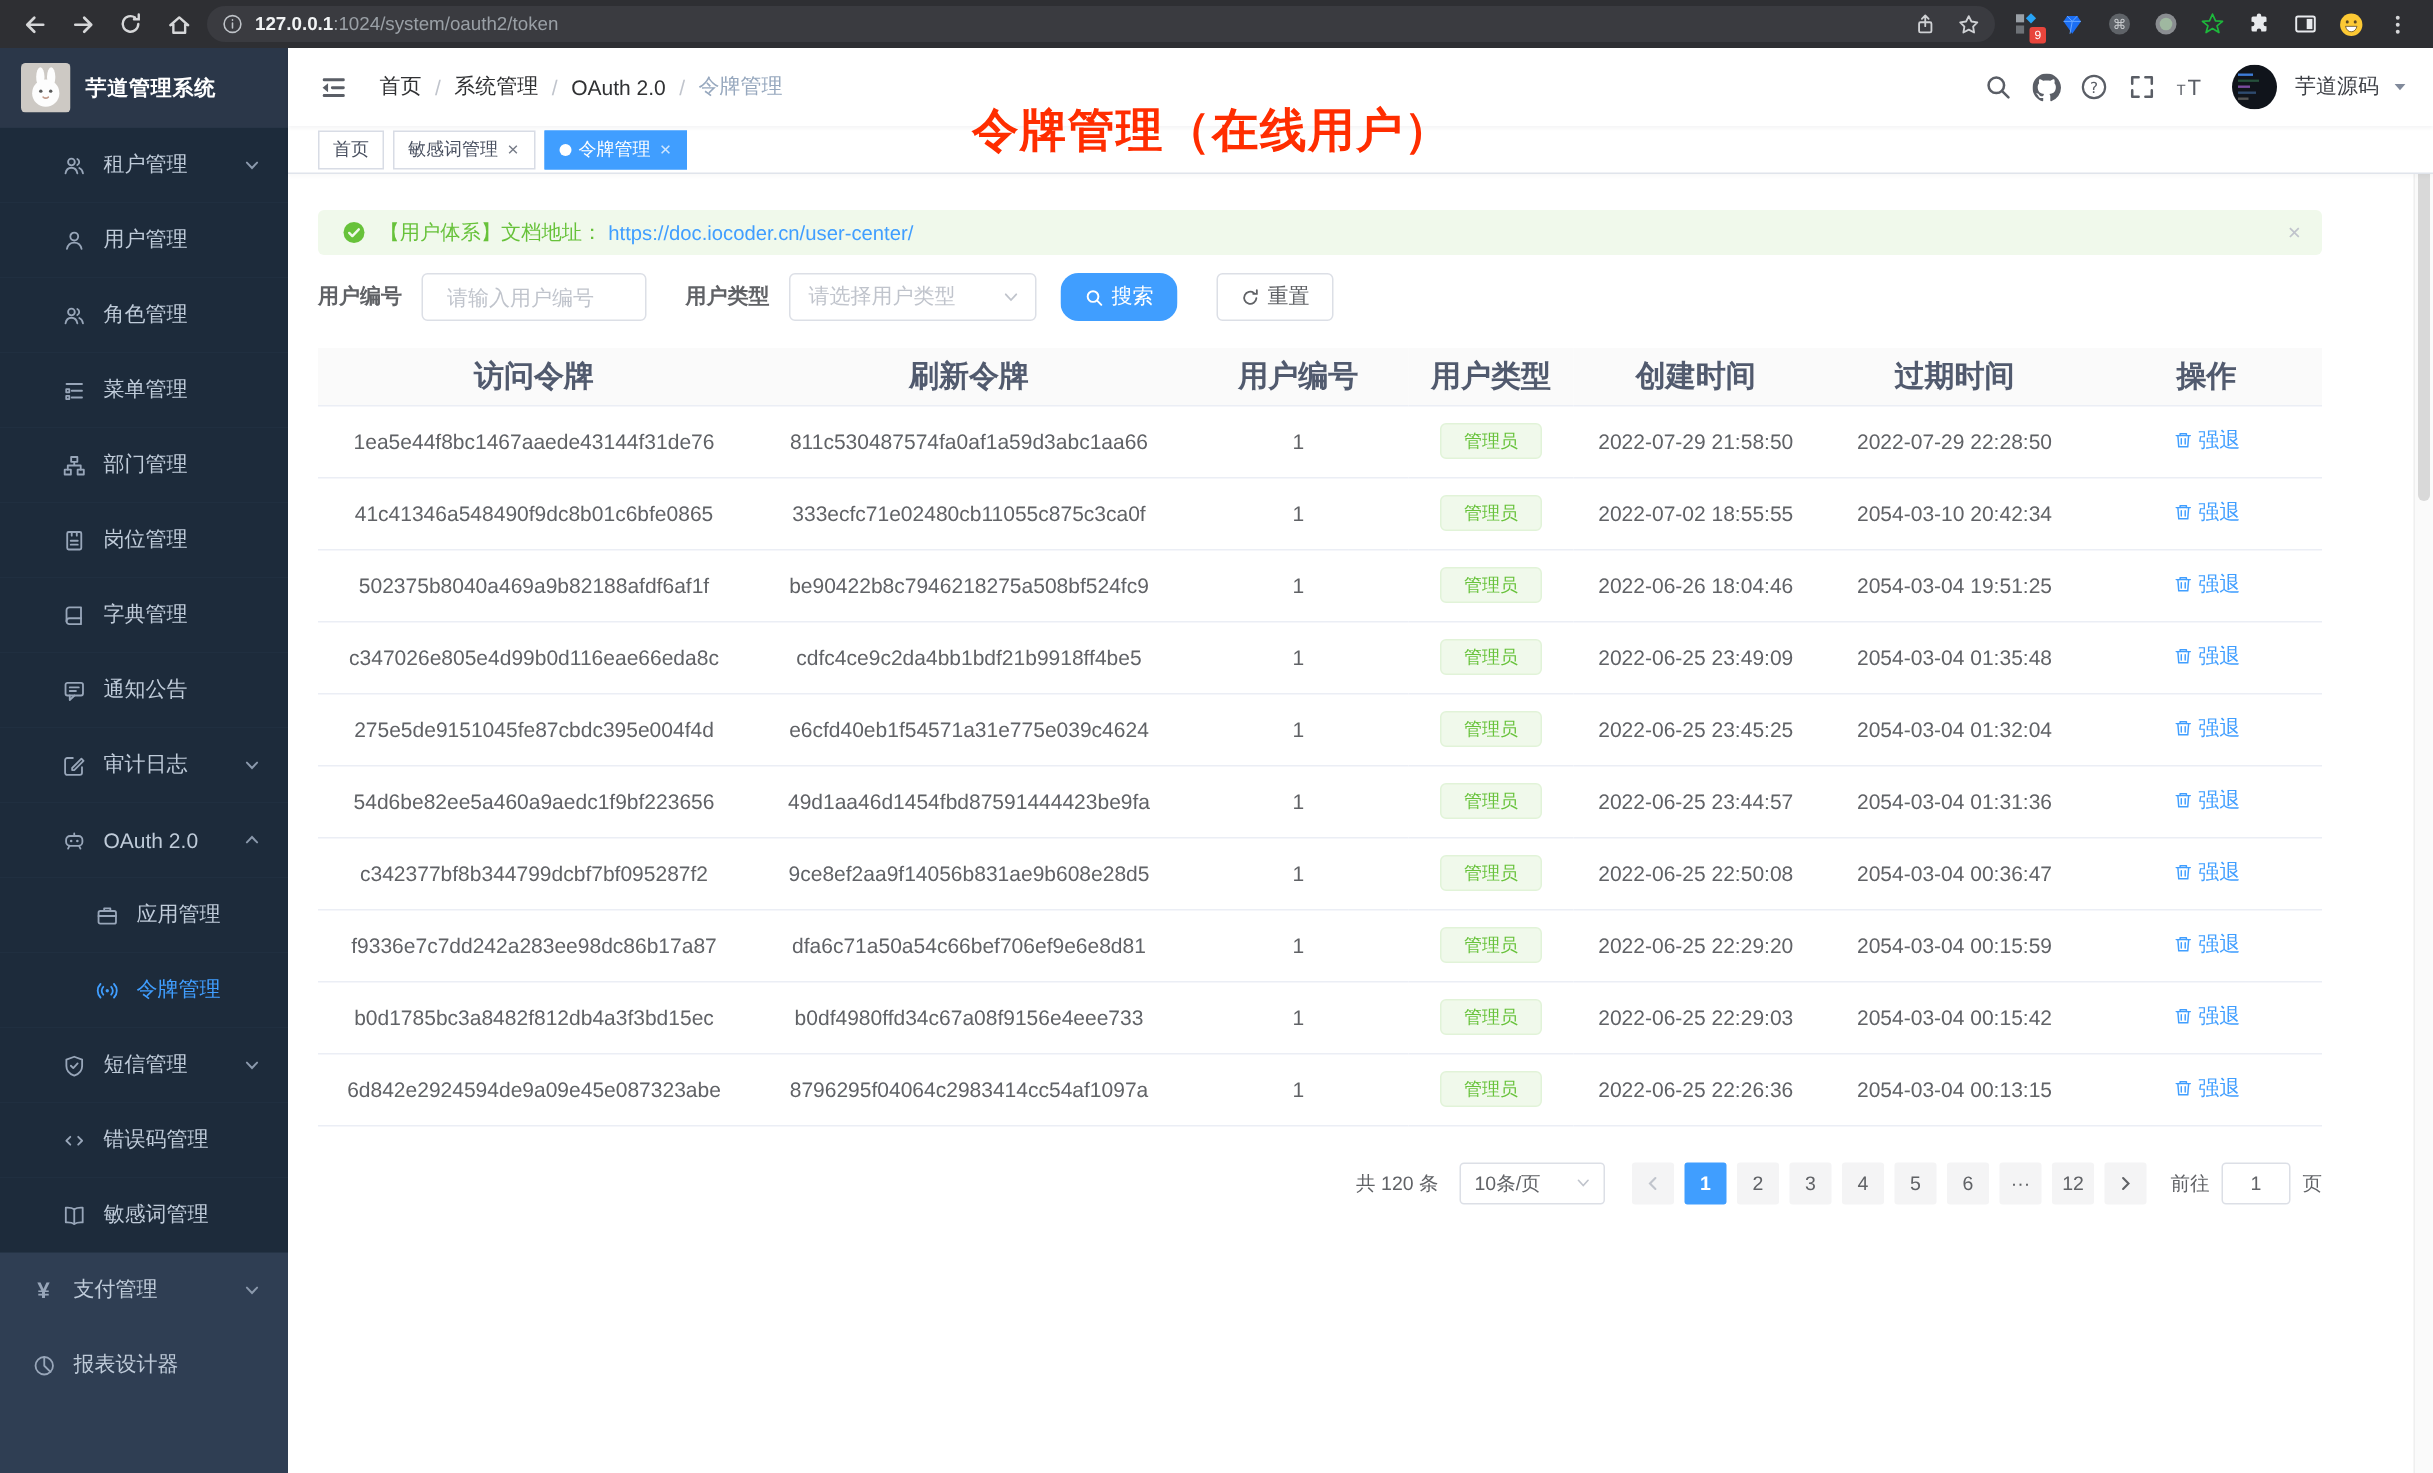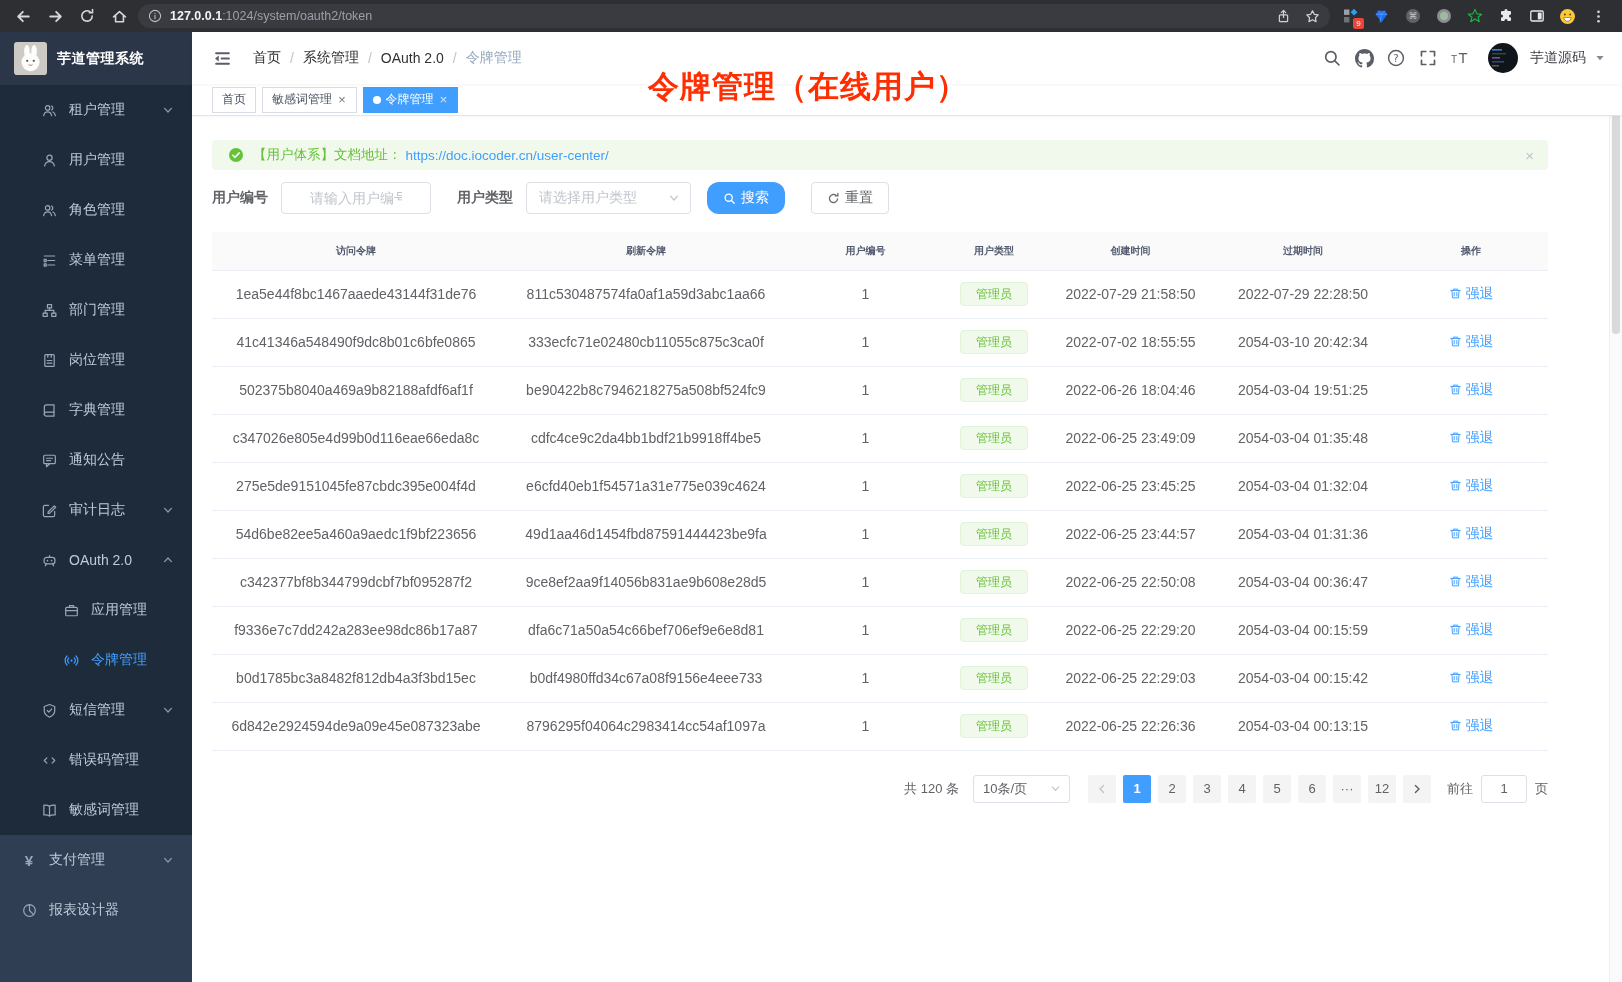--- a/index.html
+++ b/index.html
@@ -68,34 +68,34 @@
   .content { margin:24px 0 0 20px; width:1336px; }
 
   .alert { height:30px; background:var(--success-bg,#f0f9eb); border-radius:4px; display:flex; align-items:center;
            padding:0 16px; color:var(--success,#67c23a); font-size:13.5px; position:relative; margin-bottom:12px; }
   .alert-icon { display:flex; margin-right:9px; }
   .alert-link { color:var(--accent,#409eff); text-decoration:none; margin-left:4px; cursor:pointer; }
   .alert-close { position:absolute; right:14px; color:#c0c4cc; font-size:15px; cursor:pointer; }
 
   .filter { display:flex; align-items:center; margin-bottom:18px; }
   .f-label { font-size:14px; font-weight:700; color:#606266; margin-right:13px; }
-  .f-input { width:150px; height:32px; border:1px solid #dcdfe6; border-radius:4px; padding:0 28px; font-size:14px;
+  .f-input { width:150px; height:32px; border:1px solid #dcdfe6; border-radius:4px; padding:0 16px; font-size:14px;
              color:#0f172a; outline:none; font-family:inherit; }
   .f-input::placeholder { color:#c0c4cc; }
   .f-select { width:165px; height:32px; border:1px solid #dcdfe6; border-radius:4px; padding:0 10px 0 12px; font-size:14px;
               color:#c0c4cc; display:flex; align-items:center; justify-content:space-between; margin-right:16px; cursor:pointer; }
   .f-select .chev { color:#c0c4cc; display:flex; }
   .gap26 { width:26px; }
   .btn { height:32px; border-radius:4px; font-size:14px; display:inline-flex; align-items:center; gap:5px;
          padding:0 15px; cursor:pointer; border:1px solid transparent; font-family:inherit; }
   .btn-primary { background:var(--accent,#409eff); color:#fff;border-radius:12px; }
   .btn-plain { background:#fff; border-color:#dcdfe6; color:#606266; margin-left:26px; }
 
   table.grid { width:1336px; border-collapse:collapse; table-layout:fixed; }
-  .grid th { height:38px; background:#fafafa; font-size:10px; font-weight:700; color:#515a6e; border-bottom:1px solid #ebeef5; }
+  .grid th { height:38px; background:#fafafa; font-size:20px; font-weight:700; color:#515a6e; border-bottom:1px solid #ebeef5; }
   .grid td { height:48px; text-align:center; font-size:14px; color:#606266; border-bottom:1px solid #ebeef5;
              white-space:nowrap; overflow:hidden; }
   .tag-success { display:inline-block; height:24px; line-height:22px; padding:0 15px; font-size:12px; border-radius:4px;
                  background:var(--success-bg,#f0f9eb); border:1px solid #e1f3d8; color:var(--success,#67c23a); }
   .action-link { color:var(--accent,#409eff); display:inline-flex; align-items:center; gap:4px; cursor:pointer; text-decoration:none; }
 
   .pagination { display:flex; align-items:center; justify-content:flex-end; margin-top:24px; font-size:13px; color:#606266; }
   .pg-total { margin-right:14px; }
   .pg-size { width:97px; height:28px; border:1px solid #dcdfe6; border-radius:3px; display:flex; align-items:center;
              justify-content:space-between; padding:0 8px 0 9px; color:#606266; margin-right:18px; cursor:pointer; }

